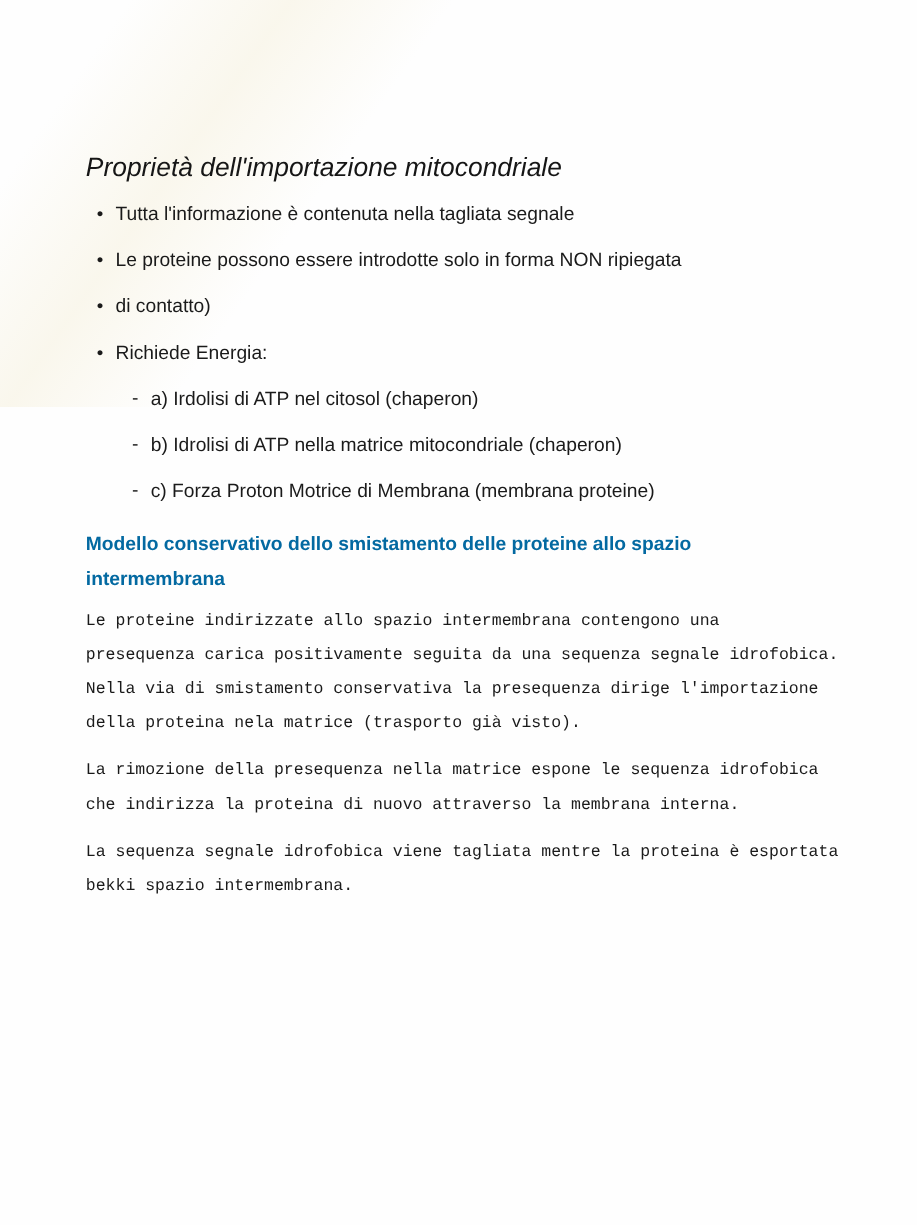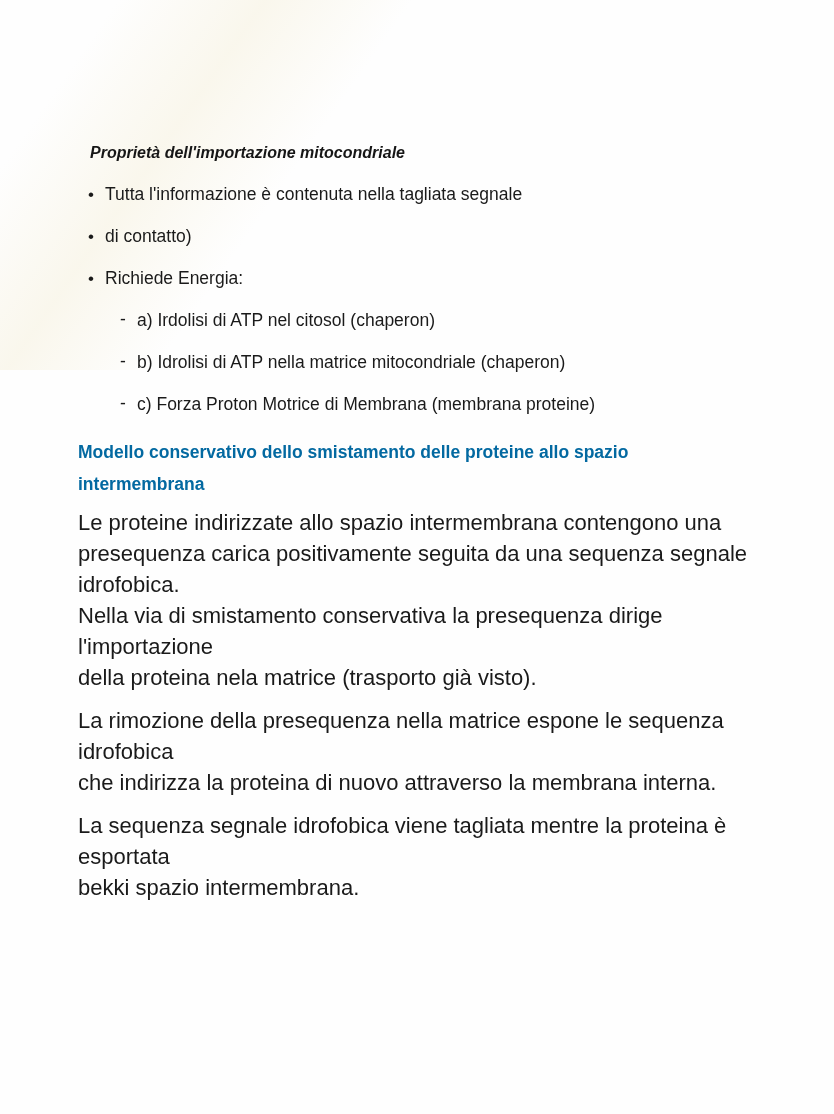--- a/index.html
+++ b/index.html
@@ -28,24 +28,24 @@
       rgba(249,245,232,0) 64%);
     pointer-events: none;
   }
   .page {
     position: absolute;
     left: 78px;
     top: 141px;
     width: 722px;
   }
   h1.doc-title {
-    margin: 0 0 19px 12px;
-    font-size: 16px;
+    margin: 0 0 19px 0;
+    font-size: 24px;
     line-height: 24px;
-    font-weight: 700;
+    font-weight: 400;
     font-style: italic;
     color: #161616;
   }
   ul.bullets {
     list-style: none;
     margin: 0;
     padding: 0;
   }
   ul.bullets > li {
     position: relative;
@@ -94,36 +94,38 @@
   h3.model-subheading {
     margin: 0 0 7px 0;
     font-size: 17.5px;
     line-height: 32px;
     font-weight: 700;
     color: #0369a1;
     white-space: pre-line;
   }
   p.body-paragraph {
     margin: 0 0 12px 0;
-    font-size: 22px;
+    font-size: 15px;
     line-height: 31px;
     white-space: pre-line;
+    font-family: Liberation Mono, monospace;
   }
 </style>
 </head>
 <body>
 
 <div class="glare"></div>
 
 <div class="page">
 
   <h1 class="doc-title">Proprietà dell'importazione mitocondriale</h1>
 
   <ul class="bullets">
     <li>Tutta l'informazione è contenuta nella tagliata segnale</li>
+    <li>Le proteine possono essere introdotte solo in forma NON ripiegata</li>
     <li>di contatto)</li>
     <li>Richiede Energia:</li>
   </ul>
 
   <ul class="sub-bullets">
     <li>a) Irdolisi di ATP nel citosol (chaperon)</li>
     <li>b) Idrolisi di ATP nella matrice mitocondriale (chaperon)</li>
     <li>c) Forza Proton Motrice di Membrana (membrana proteine)</li>
   </ul>
 

